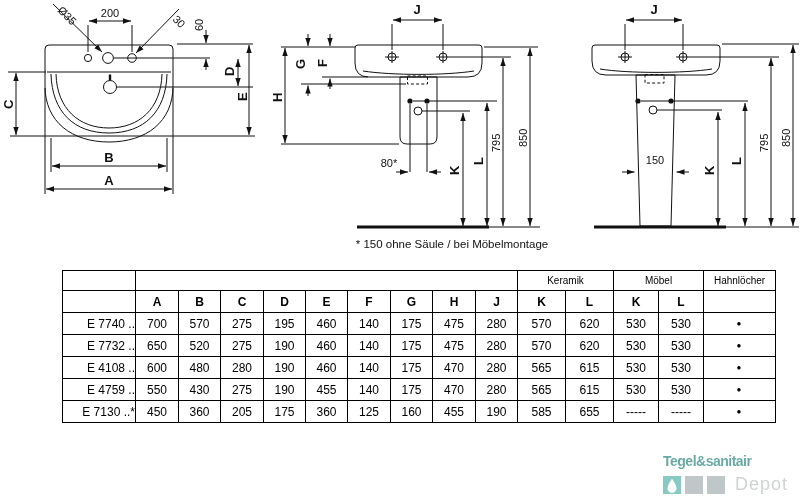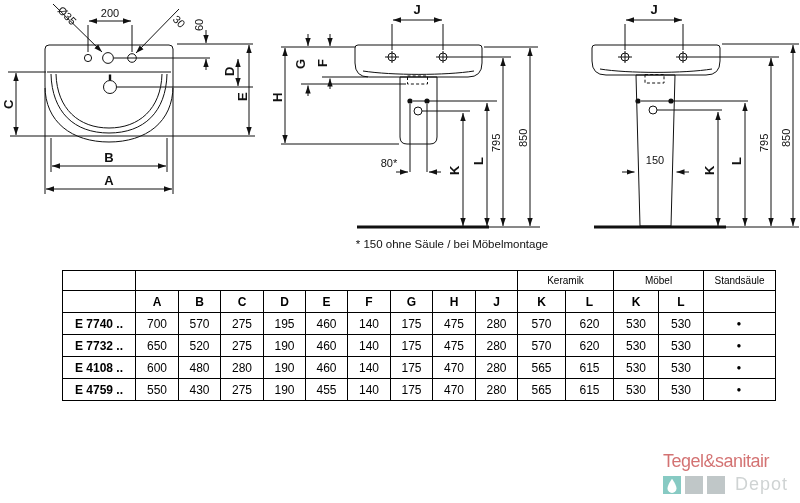--- a/index.html
+++ b/index.html
@@ -15,26 +15,26 @@
   .tl{font:bold 13px "Liberation Sans",sans-serif;fill:#111}
   .tn{font:11px "Liberation Sans",sans-serif;fill:#111}
   .tc{font:11.5px "Liberation Sans",sans-serif;fill:#111}
   
   table.dim{position:absolute;left:62px;top:270px;width:713px;border-collapse:collapse;
     table-layout:fixed;font-size:12px;color:#000;}
   table.dim td{border:1px solid #000;text-align:center;padding:0;height:21px;
     white-space:nowrap;overflow:hidden;}
   table.dim tr.r1 td{height:19px;font-size:10px;}
   table.dim td.colh{font-weight:bold;}
-  table.dim td.code{text-align:center;padding-left:0;font-weight:bold;}
+  table.dim td.code{text-align:right;padding-left:0;}
   table.dim td.dots{font-size:8px;letter-spacing:1px;}
   #footnote{position:absolute;left:66px;top:510px;font-size:12px;color:#111;}
   
   #wm{position:absolute;left:663px;top:451px;opacity:.62;pointer-events:none;}
-  #wm .wm1{font-size:18px;font-weight:normal;color:#b91c1c;letter-spacing:-.5px;line-height:20px;}
+  #wm .wm1{font-size:14px;font-weight:bold;color:#0f766e;letter-spacing:-.5px;line-height:20px;}
   #wm .row{display:flex;align-items:center;margin-top:3px;}
   #wm .sq{display:inline-block;width:18px;height:18px;background:#9ba5a7;margin-right:4px;}
   #wm .sq.teal{background:#3fab9f;position:relative;}
   #wm .wm2{font-size:18px;color:#b2b9b9;margin-left:6px;letter-spacing:1px;}
 </style>
 </head>
 <body>
 
 <div id="stage">
 
@@ -214,21 +214,21 @@
         <col style="width:45px">
         <col style="width:45px">
         <col style="width:72px">
   </colgroup>
   <tbody>
   <tr class="r1">
     <td></td>
     <td colspan="9"></td>
     <td colspan="2">Keramik</td>
     <td colspan="2">Möbel</td>
-    <td>Standsäule</td>
+    <td>Hahnlöcher</td>
   </tr>
   <tr>
     <td></td>
     <td class="colh">A</td>
     <td class="colh">B</td>
     <td class="colh">C</td>
     <td class="colh">D</td>
     <td class="colh">E</td>
     <td class="colh">F</td>
     <td class="colh">G</td>
@@ -301,20 +301,37 @@
           <td>140</td>
           <td>175</td>
           <td>470</td>
           <td>280</td>
           <td>565</td>
           <td>615</td>
           <td>530</td>
           <td>530</td>
           <td class="dots">●</td>
         </tr>
+  <tr>
+          <td class="code">E 7130 ..*</td>
+          <td>450</td>
+          <td>360</td>
+          <td>205</td>
+          <td>175</td>
+          <td>360</td>
+          <td>125</td>
+          <td>160</td>
+          <td>455</td>
+          <td>190</td>
+          <td>585</td>
+          <td>655</td>
+          <td>-----</td>
+          <td>-----</td>
+          <td class="dots">●</td>
+        </tr>
   </tbody>
 </table>
 
 <div id="footnote">* ohne Standsäule</div>
 
 <div id="wm">
   <div class="wm1">Tegel&amp;sanitair</div>
   <div class="row">
     <span class="sq teal">
       <svg width="18" height="18" viewBox="0 0 16 16">

